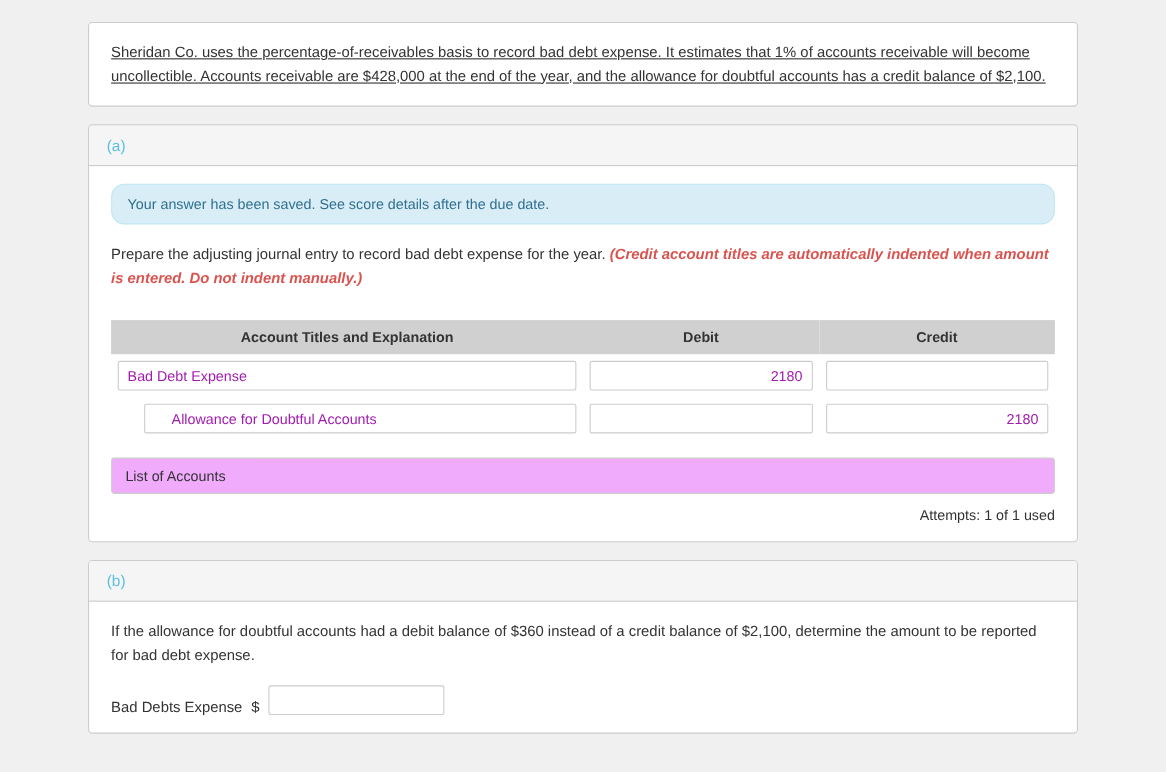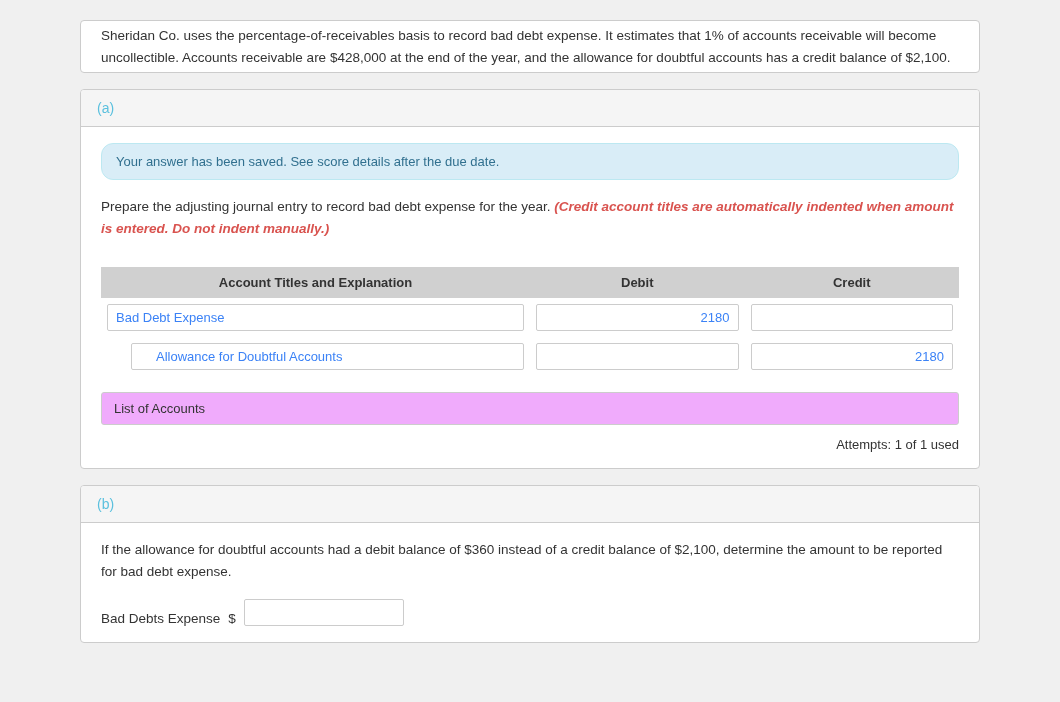--- a/index.html
+++ b/index.html
@@ -18,21 +18,22 @@
       max-width: 900px;
       margin: 0 auto;
       display: flex;
       flex-direction: column;
       gap: 16px;
     }
     .card {
       background: #fff;
       border: 1px solid #ccc;
       border-radius: 4px;
-      padding: 4px 20px;
+      padding: 16px 20px;
+      text-decoration: underline;
     }
     .problem-text {
       font-size: 13.5px;
       line-height: 1.6;
       color: #333;
     }
     .section-card {
       background: #fff;
       border: 1px solid #ccc;
       border-radius: 4px;
@@ -99,21 +100,21 @@
     .journal-table tbody td:nth-child(3) {
       width: 25%;
     }
     .table-input {
       width: 100%;
       border: 1px solid #ccc;
       border-radius: 2px;
       padding: 5px 8px;
       font-size: 13px;
       background: #fff;
-      color: #3b82f6;
+      color: #a21caf;
       text-align: right;
     }
     .table-input-text {
       text-align: left;
     }
     .list-of-accounts-btn {
       border: 1px solid #ccc;
       border-radius: 3px;
       padding: 8px 12px;
       background: #f0abfc;

